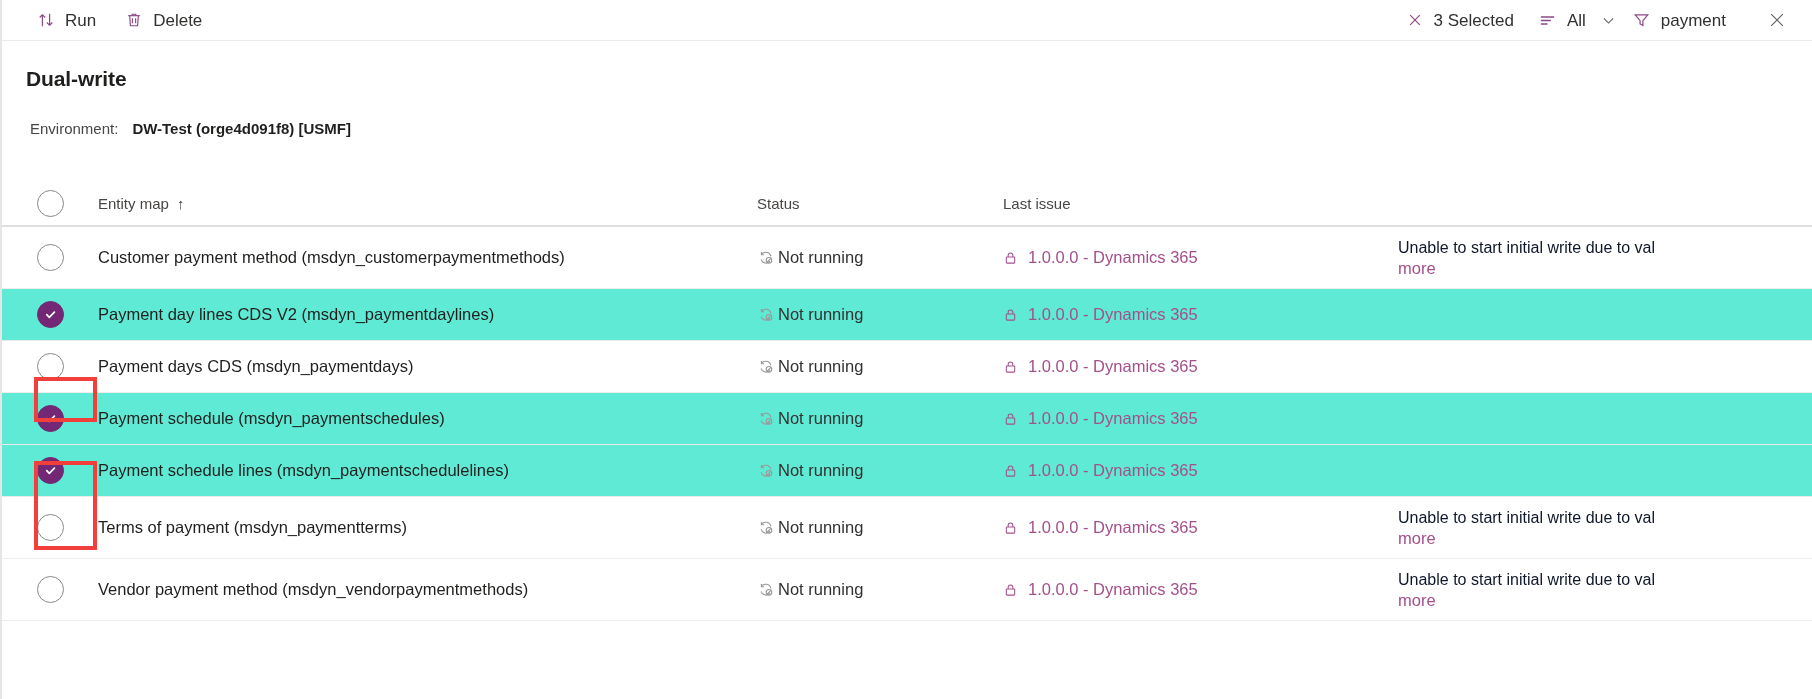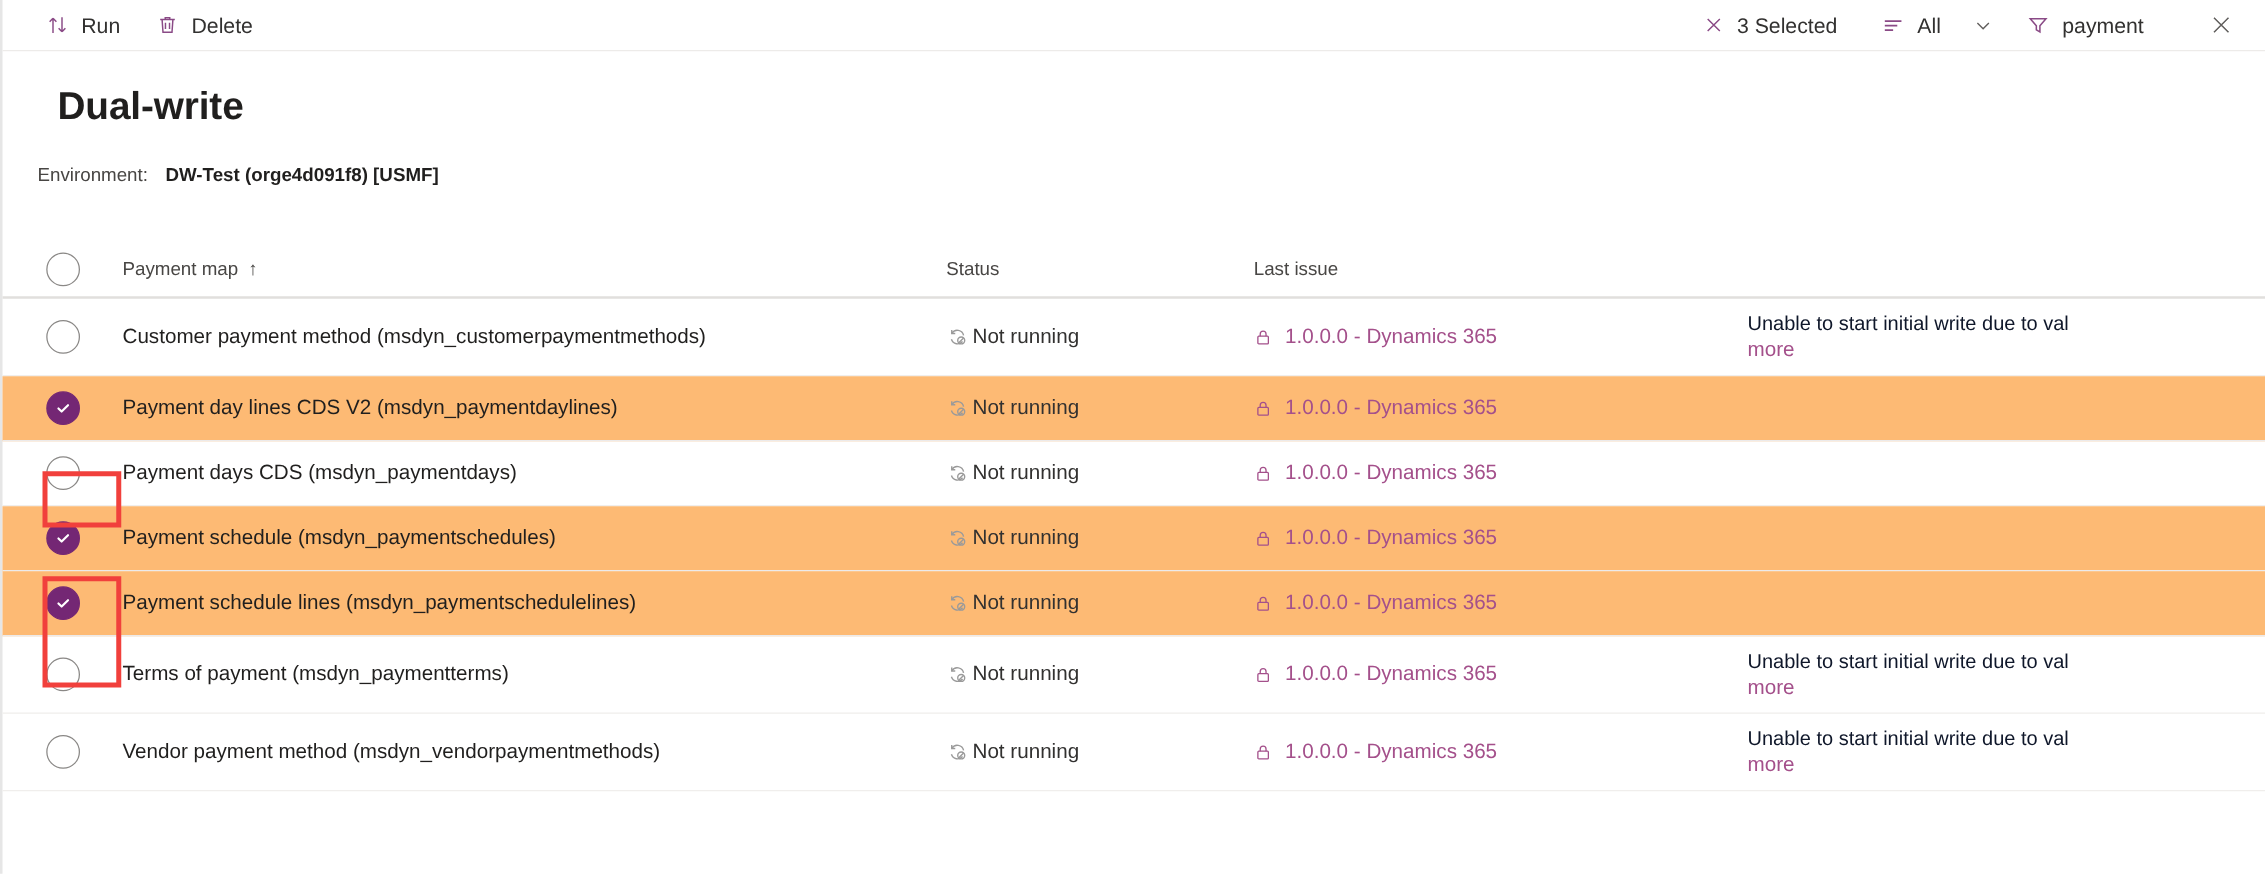--- a/index.html
+++ b/index.html
@@ -28,21 +28,21 @@
   .commandbar {
     position: relative;
     height: 41px;
     display: flex;
     align-items: center;
     padding: 0 18px 0 22px;
     box-sizing: border-box;
     border-bottom: 1px solid #edebe9;
   }
   .cmd-left { display: flex; align-items: center; gap: 4px; }
-  .cmd-right { display: flex; align-items: center; margin-left: auto; gap: 11px; }
+  .cmd-right { display: flex; align-items: center; margin-left: auto; gap: 0px; }
 
   .cmd-btn {
     display: flex;
     align-items: center;
     gap: 9px;
     height: 34px;
     padding: 0 12px;
     background: transparent;
     border: none;
     cursor: pointer;
@@ -62,25 +62,25 @@
   .close-x {
     display: flex; align-items: center; justify-content: center;
     width: 34px; height: 34px; cursor: pointer; color: #605e5c;
     margin-left: 22px;
   }
 
   
   .content { padding: 0 0 0 0; }
 
   .page-title {
-    font-size: 31px;
+    font-size: 21px;
     font-weight: 600;
     color: #201f1e;
     letter-spacing: -0.1px;
-    margin: 26px 0 0 44px;
+    margin: 26px 0 0 24px;
   }
 
   .env-row {
     display: flex;
     align-items: baseline;
     margin: 29px 0 0 28px;
     font-size: 15px;
   }
   .env-label { color: #484644; }
   .env-value { font-weight: 700; color: #201f1e; margin-left: 14px; }
@@ -119,21 +119,21 @@
   .header-row .col-version,
   .header-row .col-issue { display: flex; align-items: center; gap: 8px; }
   .sort-arrow { color: #484644; font-size: 15px; }
 
   .data-row {
     min-height: 52px;
     font-size: 16.5px;
     color: #201f1e;
     border-bottom: 1px solid #f0eeec;
   }
-  .data-row.selected { background: #fdba74; border-bottom: 1px solid #eceaea; }
+  .data-row.selected { background: #5eead4; border-bottom: 1px solid #eceaea; }
   .data-row.tall { min-height: 62px; }
 
   .entity-name { line-height: 1.2; }
 
   .status-cell { display: flex; align-items: center; gap: 2px; color: #323130; }
   .status-ico { width: 19px; height: 19px; color: #9a9a9a; display: flex; align-items: center; }
 
   .version-cell { display: flex; align-items: center; gap: 9px; }
   .lock-ico { width: 16px; height: 17px; color: #a4508b; display: flex; align-items: center; }
   .version-link { color: #a4508b; font-size: 16.5px; cursor: pointer; }
@@ -243,21 +243,21 @@
       <span class="env-value">DW-Test (orge4d091f8) [USMF]</span>
     </div>
 
     <div class="table-wrap">
 
       <div class="grid-row header-row">
         <div class="col-check">
           <span class="cb unchecked"></span>
         </div>
         <div class="col-name">
-          <span>Payment map</span>
+          <span>Entity map</span>
           <span class="sort-arrow">↑</span>
         </div>
         <div class="col-status">
           <span>Status</span>
         </div>
         <div class="col-issue">
           <span>Last issue</span>
         </div>
       </div>
 

